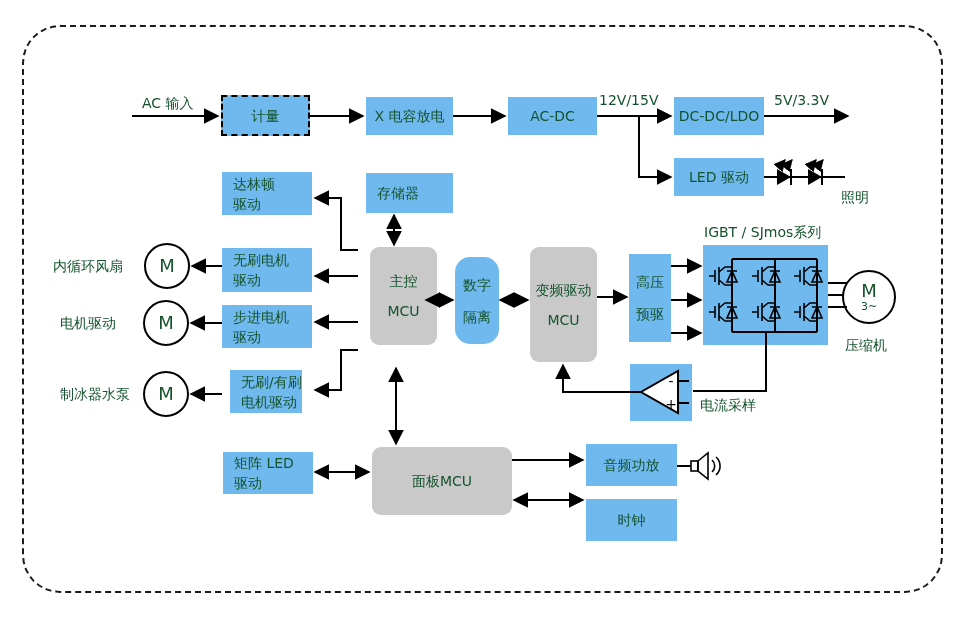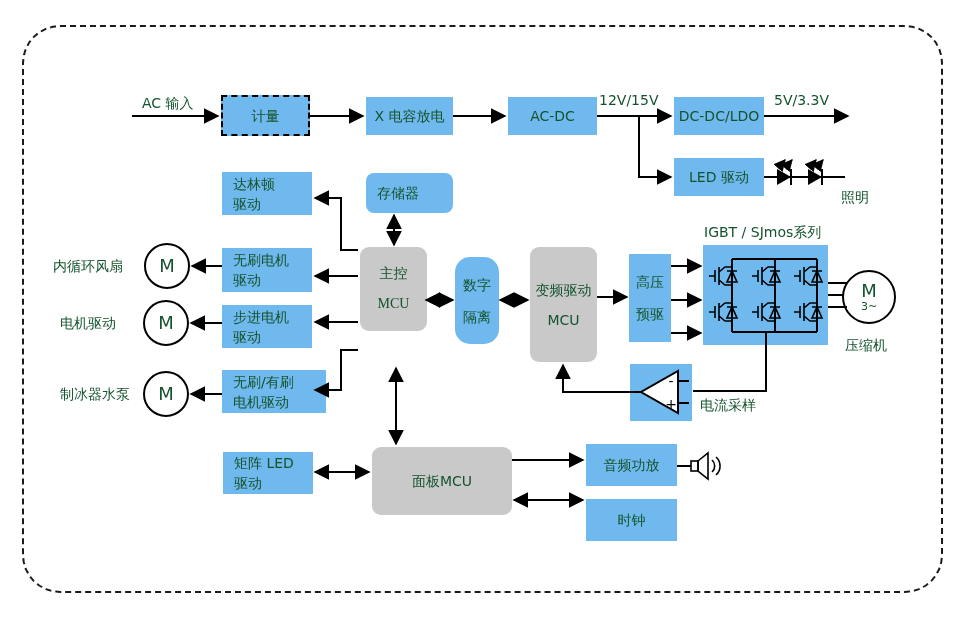--- a/index.html
+++ b/index.html
@@ -61,42 +61,42 @@
     <span>驱动</span>
   </div>
   <div class="blk left" style="left:222px;top:248px;width:90px;height:44px;">
     <span>无刷电机</span>
     <span>驱动</span>
   </div>
   <div class="blk left" style="left:222px;top:305px;width:90px;height:43px;">
     <span>步进电机</span>
     <span>驱动</span>
   </div>
-  <div class="blk left" style="left:222px;top:370px;width:104px;height:43px;">
+  <div class="blk left" style="left:230px;top:370px;width:72px;height:43px;">
     <span>无刷/有刷</span>
     <span>电机驱动</span>
   </div>
 
   <div class="lbl" style="left:53px;top:258px;">内循环风扇</div>
   <div class="motor" style="left:144px;top:243px;width:42px;height:42px;">
     <span class="m">M</span>
   </div>
   <div class="lbl" style="left:60px;top:315px;">电机驱动</div>
   <div class="motor" style="left:143px;top:300px;width:42px;height:42px;">
     <span class="m">M</span>
   </div>
   <div class="lbl" style="left:60px;top:386px;">制冰器水泵</div>
   <div class="motor" style="left:143px;top:371px;width:42px;height:42px;">
     <span class="m">M</span>
   </div>
 
-  <div class="blk left" style="left:366px;top:173px;width:87px;height:40px;border-radius:8px;">
+  <div class="blk left" style="left:366px;top:173px;width:87px;height:40px;">
     <span>存储器</span>
   </div>
-  <div class="blk center gray" style="left:360px;top:247px;width:67px;height:84px;font-family:Liberation Serif, serif;">
+  <div class="blk center gray" style="left:370px;top:247px;width:67px;height:98px;">
     <span>主控</span>
     <span style="margin-top:10px;">MCU</span>
   </div>
   <div class="blk center" style="left:455px;top:257px;width:44px;height:87px;border-radius:15px;">
     <span>数字</span>
     <span style="margin-top:12px;">隔离</span>
   </div>
   <div class="blk center gray" style="left:530px;top:247px;width:67px;height:115px;">
     <span>变频驱动</span>
     <span style="margin-top:10px;">MCU</span>

